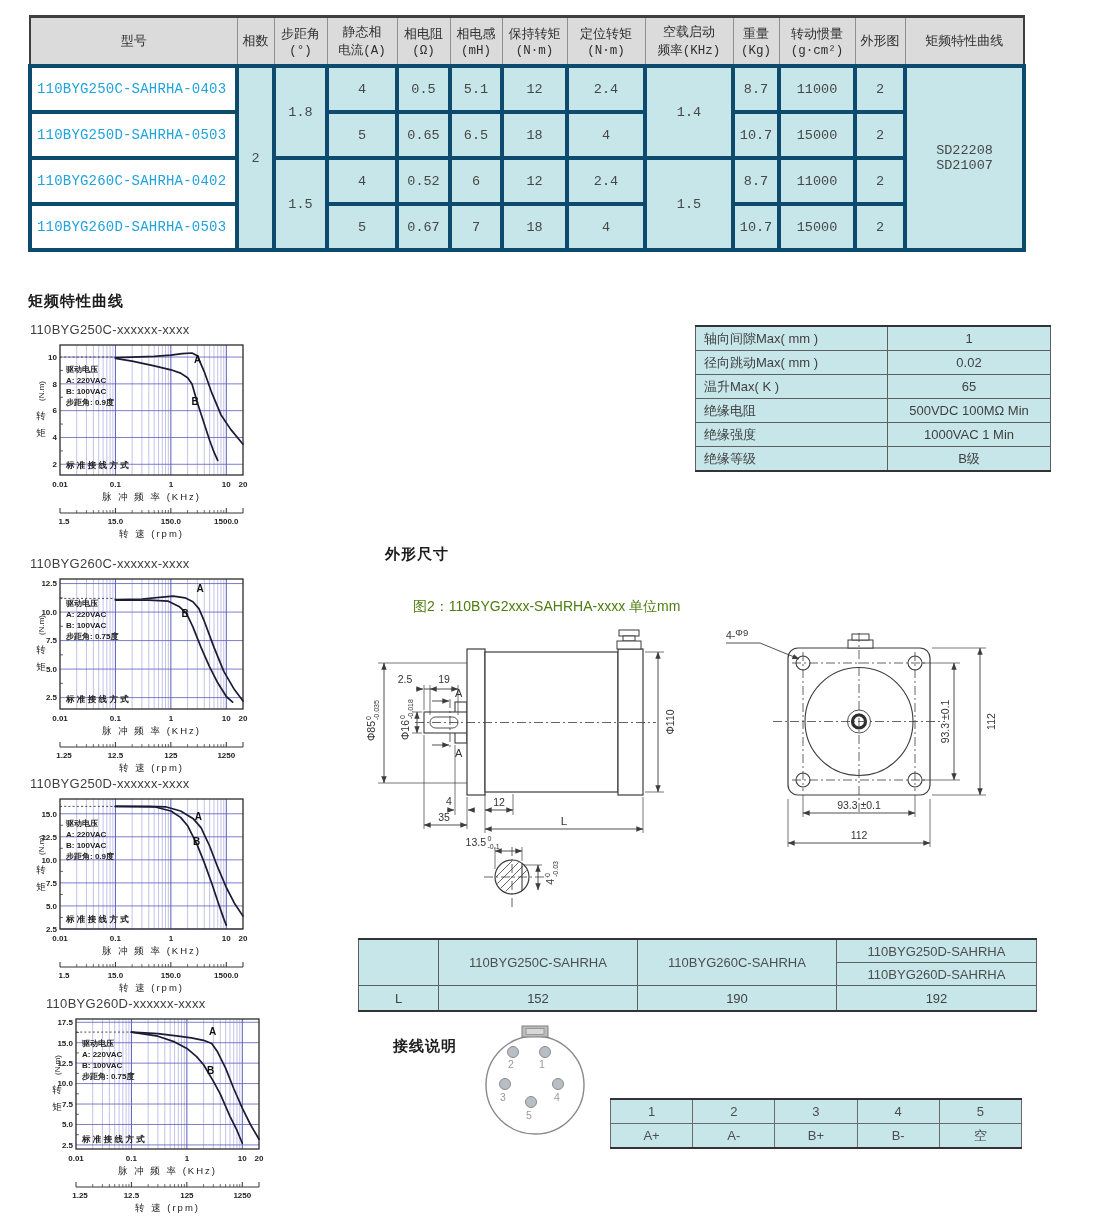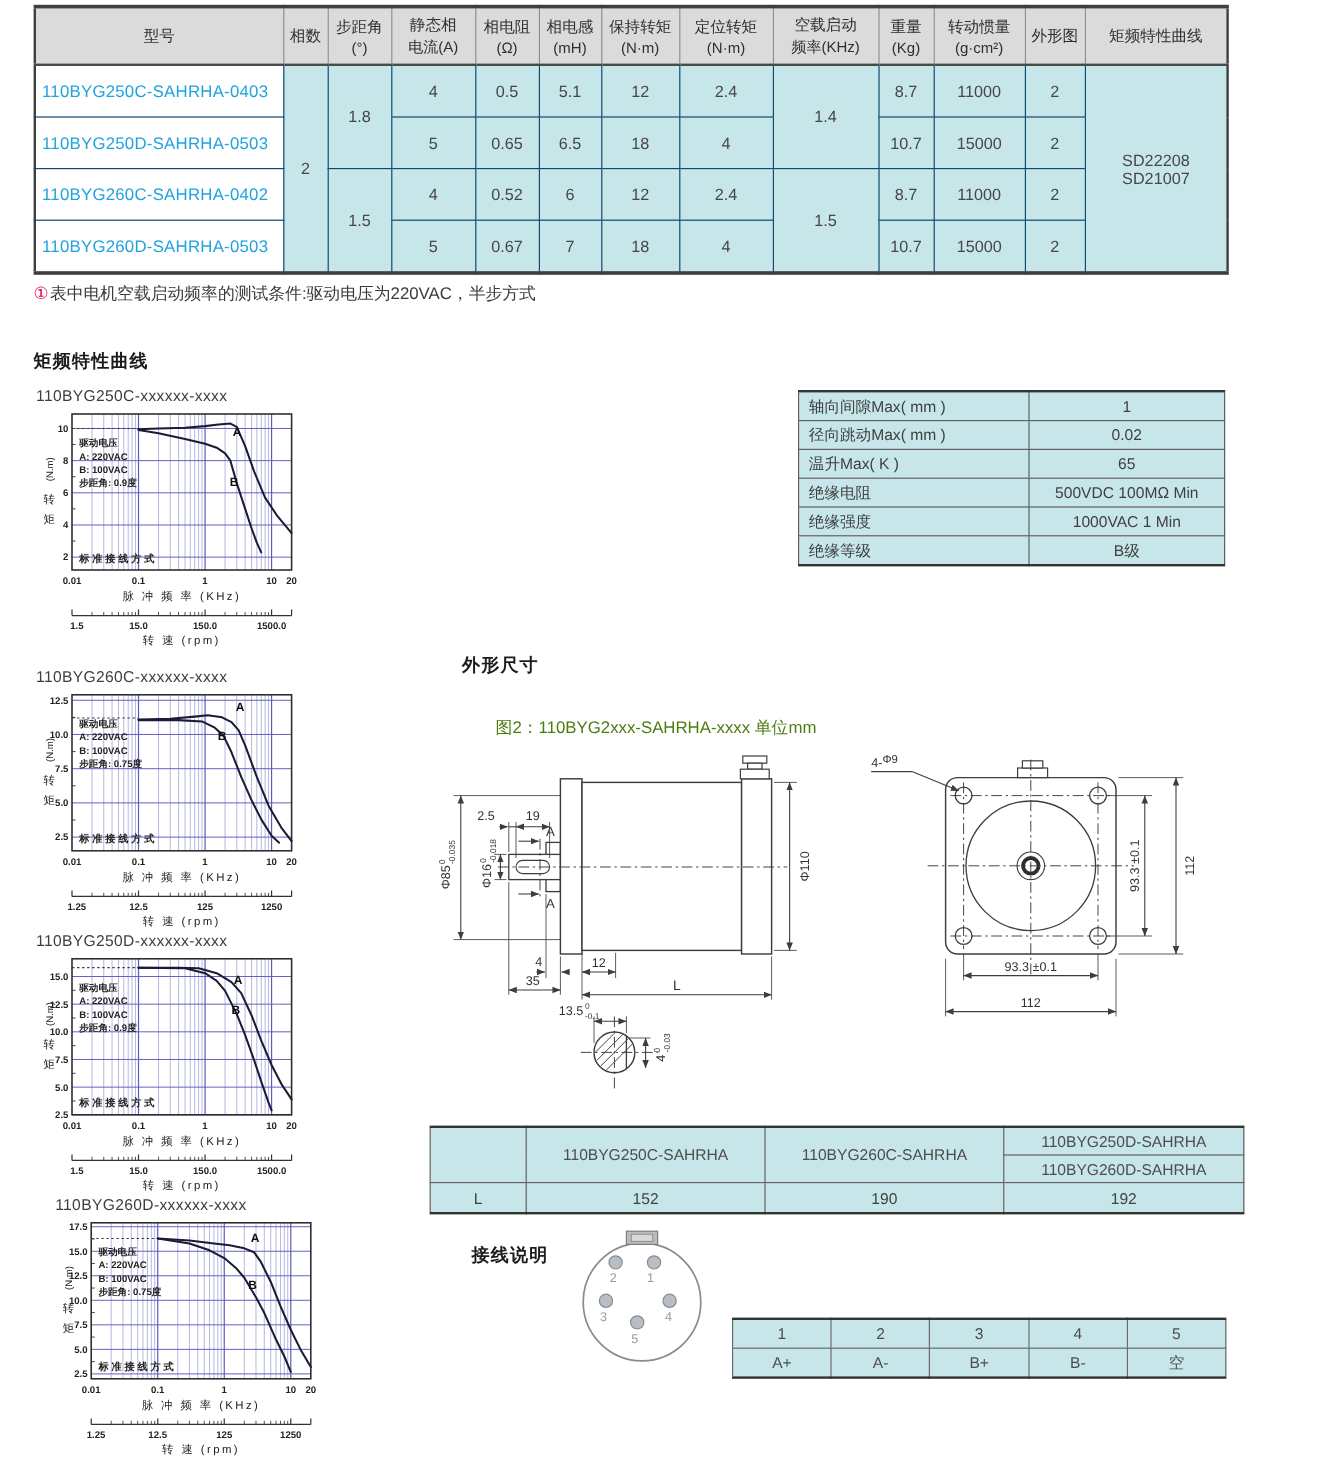--- a/index.html
+++ b/index.html
@@ -1,42 +1,42 @@
 <!DOCTYPE html>
 <html><head>
 <meta charset="utf-8">
 <style>
   html,body{margin:0;padding:0;background:#fff;}
   .page{position:relative;width:1100px;height:1229px;background:#fff;overflow:hidden;
         font-family:"Liberation Sans","DejaVu Sans",sans-serif;color:#333;}
   svg text{font-family:"Liberation Sans","DejaVu Sans",sans-serif;}
 
   
-  table.spec{position:absolute;left:28px;top:4px;width:994px;border-collapse:collapse;table-layout:fixed;
-             border:2px solid #3f3f3f;border-top:3px solid #3f3f3f;border-bottom:3px solid #3f3f3f;}
+  table.spec{position:absolute;left:28px;top:15px;width:994px;border-collapse:collapse;table-layout:fixed;
+             border:2px solid #3f3f3f;border-top:3px solid #3f3f3f;border-bottom:3px solid #3f3f3f;font-family:Liberation Mono, monospace;}
   table.spec th{background:#dbdbdb;font-weight:normal;font-size:13px;color:#2f2f2f;
                 border:1px solid #8f8f8f;border-bottom:2px solid #4a4a4a;height:46px;padding:0 1px;}
   table.spec td{background:#c7e6ea;font-size:13.5px;color:#474747;text-align:center;
-                border:1px solid #0c4a6e;height:42px;padding:0 1px;}
+                border:4px solid #0c4a6e;height:42px;padding:0 1px;}
   table.spec td.model{background:#ffffff;color:#21a3dd;text-align:left;padding-left:5px;font-size:14px;letter-spacing:0.2px;}
   table.spec .h2{font-size:12.5px;margin-top:1px;}
 
   
   .note{position:absolute;left:28px;top:236px;font-size:14px;color:#3a3a3a;}
   .note .mark{color:#e5004c;margin-right:1px;}
 
   .sec{position:absolute;font-weight:bold;font-size:15px;color:#1c1c1c;letter-spacing:1px;}
 
   
   .chart{position:absolute;left:30px;width:240px;}
   .ctitle{font-size:13px;color:#3e3e3e;letter-spacing:0.3px;margin:0 0 2px 0;}
   .chart svg{display:block;}
 
   
-  table.ptable{position:absolute;left:665px;top:325px;width:356px;border-collapse:collapse;table-layout:fixed;
+  table.ptable{position:absolute;left:695px;top:325px;width:356px;border-collapse:collapse;table-layout:fixed;
                border:1.5px solid #3a3a3a;border-top:2.5px solid #333;border-bottom:2.5px solid #333;}
   table.ptable td{background:#c7e6ea;border:1px solid #5f5f5f;font-size:13px;color:#3f3f3f;height:21px;}
   table.ptable td.pl{text-align:left;padding-left:8px;width:182px;}
   table.ptable td.pv{text-align:center;}
 
   .caption{position:absolute;left:413px;top:598px;font-size:14px;color:#4d7c0f;}
 
   .draw{position:absolute;left:360px;top:615px;}
 
   
@@ -176,23 +176,20 @@
         <td>7</td>
         <td>18</td>
         <td>4</td>
         <td>10.7</td>
         <td>15000</td>
         <td>2</td>
       </tr>
     </tbody>
   </table>
 
-  <div class="note">
-    <span class="mark">①</span><span>表中电机空载启动频率的测试条件:驱动电压为220VAC，半步方式</span>
-  </div>
 
   <div class="sec" style="left:28px;top:292px;">矩频特性曲线</div>
 
   <div class="chart" style="top:322px;">
     <div class="ctitle">110BYG250C-xxxxxx-xxxx</div>
     <svg width="237" height="205">
         <line x1="46.68827283571165" y1="6" x2="46.68827283571165" y2="136" stroke="#9b9bd6" stroke-width="0.6"></line>
         <line x1="56.45028664640647" y1="6" x2="56.45028664640647" y2="136" stroke="#9b9bd6" stroke-width="0.6"></line>
         <line x1="63.3765456714233" y1="6" x2="63.3765456714233" y2="136" stroke="#9b9bd6" stroke-width="0.6"></line>
         <line x1="68.74896955238447" y1="6" x2="68.74896955238447" y2="136" stroke="#9b9bd6" stroke-width="0.6"></line>

